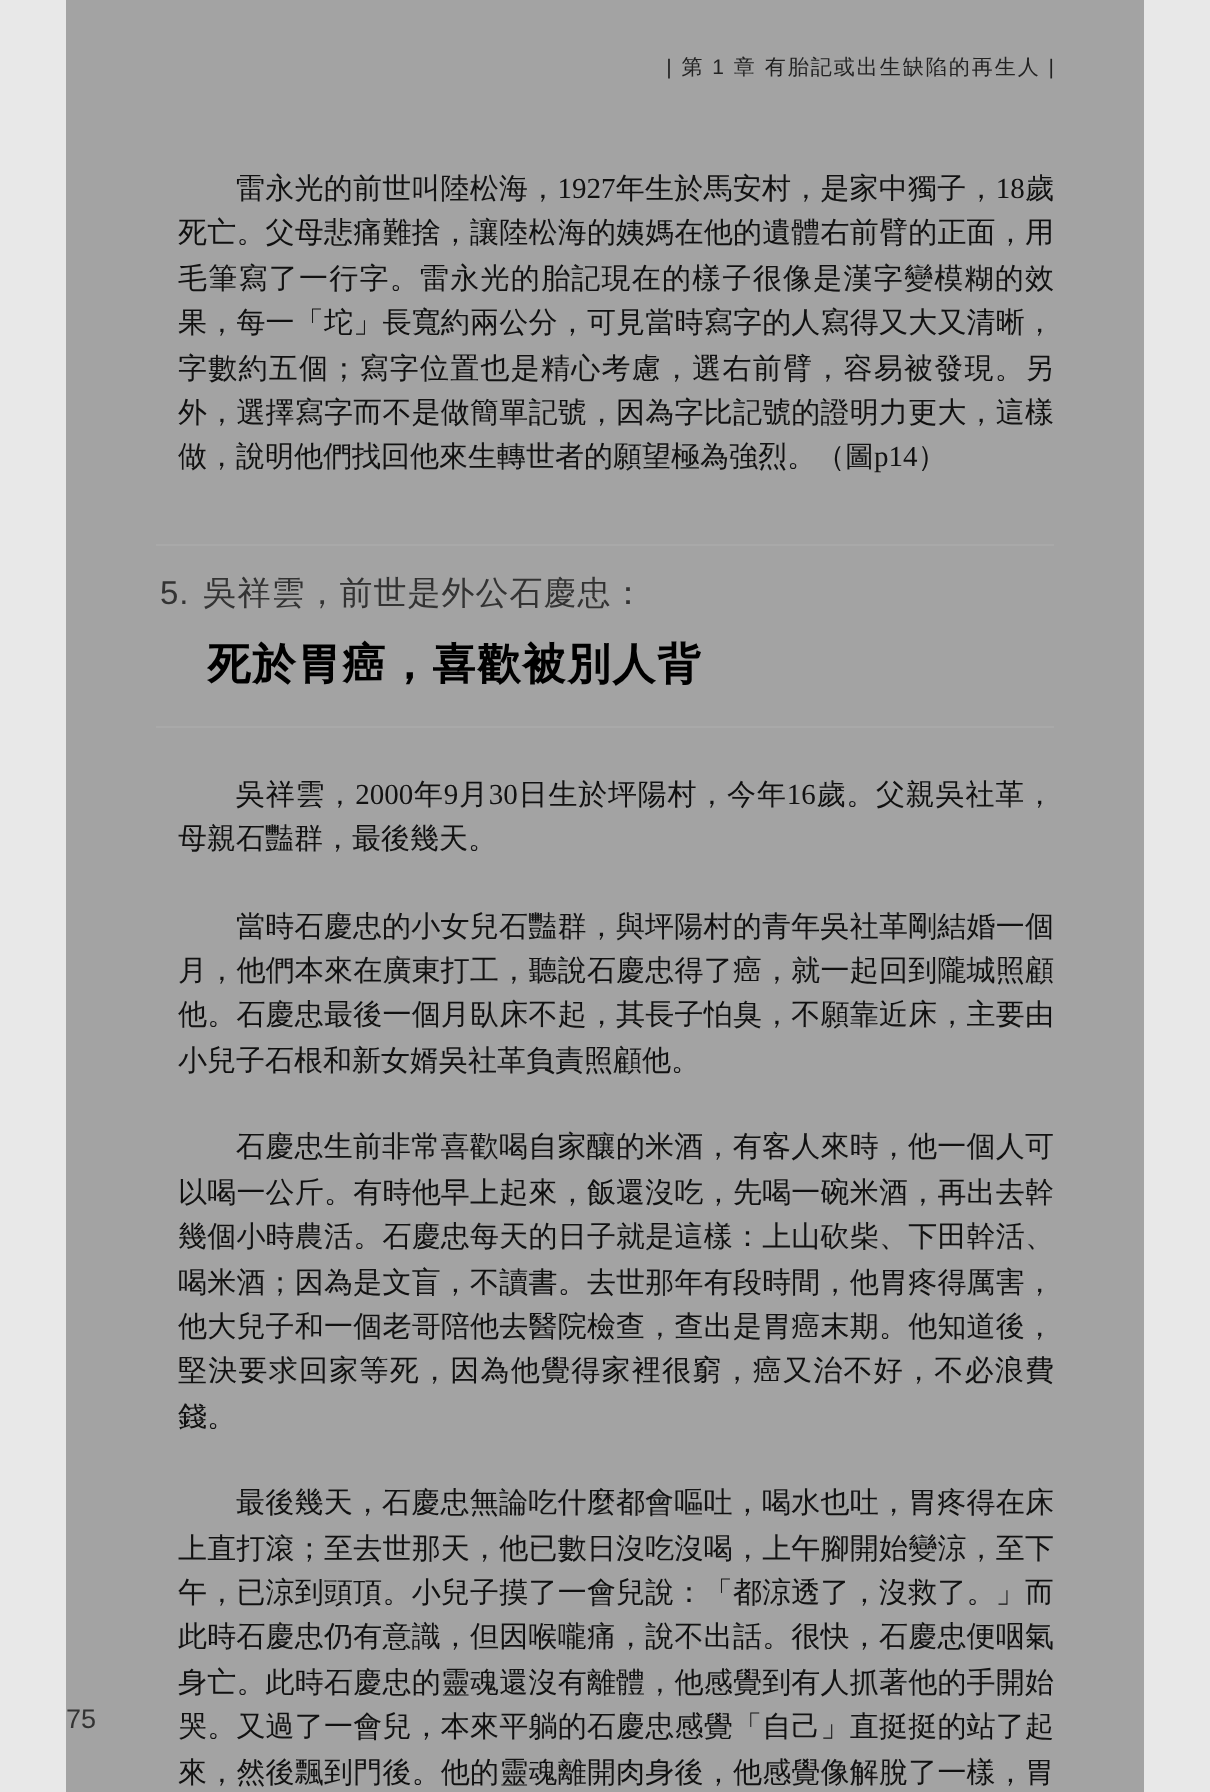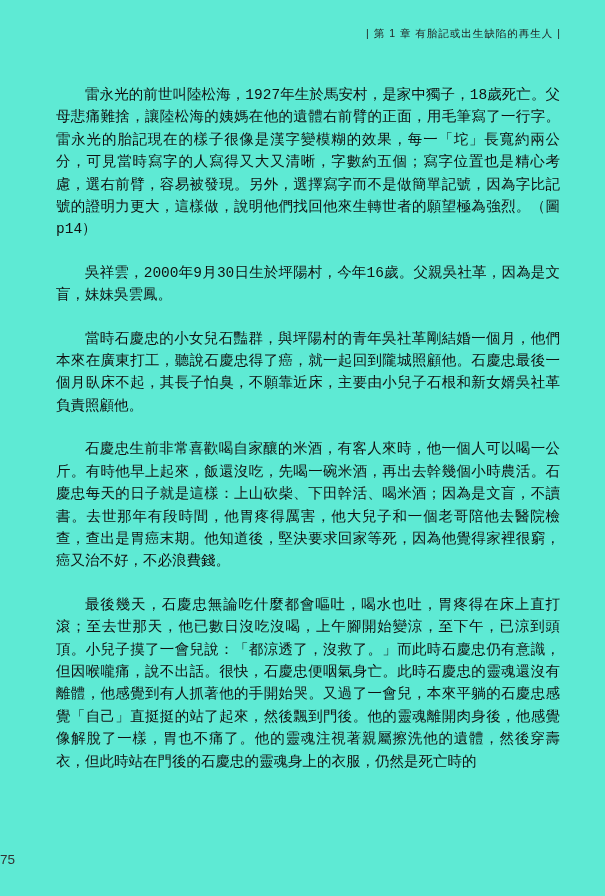--- a/index.html
+++ b/index.html
@@ -1,21 +1,21 @@
 <!DOCTYPE html>
 <html><head>
 <meta charset="utf-8">
 <style>
   html, body { margin: 0; padding: 0; background: #e8e8e8; }
   .page {
     position: relative;
-    width: 605px;
+    width: 539px;
     height: 896px;
     margin: 0 auto;
-    background: #5eead4;
+    background: #a3a3a3;
     overflow: hidden;
     box-sizing: border-box;
   }
   .running-header {
     position: absolute;
     top: 27px;
     right: 44px;
     font-family: "Liberation Sans", sans-serif;
     font-size: 10.5px;
     color: #222222;
@@ -25,21 +25,21 @@
   .content {
     position: absolute;
     left: 45px;
     right: 45px;
     top: 84px;
   }
   .body-para {
     margin: 0 0 21px 11px;
     text-indent: 2em;
     text-align: justify;
-    font-family: Liberation Mono, monospace;
+    font-family: Liberation Serif, serif;
     font-size: 14.5px;
     line-height: 22.4px;
     color: #111111;
   }
   .section-block {
     border-top: 1px solid #a9a9a9;
     border-bottom: 1px solid #a9a9a9;
     padding: 13px 0 17px 2px;
     margin: 31px 0 23px 0;
   }
@@ -72,22 +72,28 @@
 <body>
 
 <div class="page">
 
   <div class="running-header">| 第 1 章 有胎記或出生缺陷的再生人 |</div>
 
   <div class="content">
 
     <p class="body-para">雷永光的前世叫陸松海，1927年生於馬安村，是家中獨子，18歲死亡。父母悲痛難捨，讓陸松海的姨媽在他的遺體右前臂的正面，用毛筆寫了一行字。雷永光的胎記現在的樣子很像是漢字變模糊的效果，每一「坨」長寬約兩公分，可見當時寫字的人寫得又大又清晰，字數約五個；寫字位置也是精心考慮，選右前臂，容易被發現。另外，選擇寫字而不是做簡單記號，因為字比記號的證明力更大，這樣做，說明他們找回他來生轉世者的願望極為強烈。（圖p14）</p>
 
+    <div class="section-block">
+      <div class="section-kicker-row">
+        <span class="section-number">5.</span><span>吳祥雲，前世是外公石慶忠：</span>
+      </div>
+      <div class="section-title">死於胃癌，喜歡被別人背</div>
+    </div>
 
-    <p class="body-para">吳祥雲，2000年9月30日生於坪陽村，今年16歲。父親吳社革，因為是文盲，妹妹吳雲鳳。</p>
+    <p class="body-para">吳祥雲，2000年9月30日生於坪陽村，今年16歲。父親吳社革，母親石豔群，最後幾天。</p>
 
 
     <p class="body-para">當時石慶忠的小女兒石豔群，與坪陽村的青年吳社革剛結婚一個月，他們本來在廣東打工，聽說石慶忠得了癌，就一起回到隴城照顧他。石慶忠最後一個月臥床不起，其長子怕臭，不願靠近床，主要由小兒子石根和新女婿吳社革負責照顧他。</p>
 
     <p class="body-para">石慶忠生前非常喜歡喝自家釀的米酒，有客人來時，他一個人可以喝一公斤。有時他早上起來，飯還沒吃，先喝一碗米酒，再出去幹幾個小時農活。石慶忠每天的日子就是這樣：上山砍柴、下田幹活、喝米酒；因為是文盲，不讀書。去世那年有段時間，他胃疼得厲害，他大兒子和一個老哥陪他去醫院檢查，查出是胃癌末期。他知道後，堅決要求回家等死，因為他覺得家裡很窮，癌又治不好，不必浪費錢。</p>
 
     <p class="body-para">最後幾天，石慶忠無論吃什麼都會嘔吐，喝水也吐，胃疼得在床上直打滾；至去世那天，他已數日沒吃沒喝，上午腳開始變涼，至下午，已涼到頭頂。小兒子摸了一會兒說：「都涼透了，沒救了。」而此時石慶忠仍有意識，但因喉嚨痛，說不出話。很快，石慶忠便咽氣身亡。此時石慶忠的靈魂還沒有離體，他感覺到有人抓著他的手開始哭。又過了一會兒，本來平躺的石慶忠感覺「自己」直挺挺的站了起來，然後飄到門後。他的靈魂離開肉身後，他感覺像解脫了一樣，胃也不痛了。他的靈魂注視著親屬擦洗他的遺體，然後穿壽衣，但此時站在門後的石慶忠的靈魂身上的衣服，仍然是死亡時的</p>
 
   </div>
 

